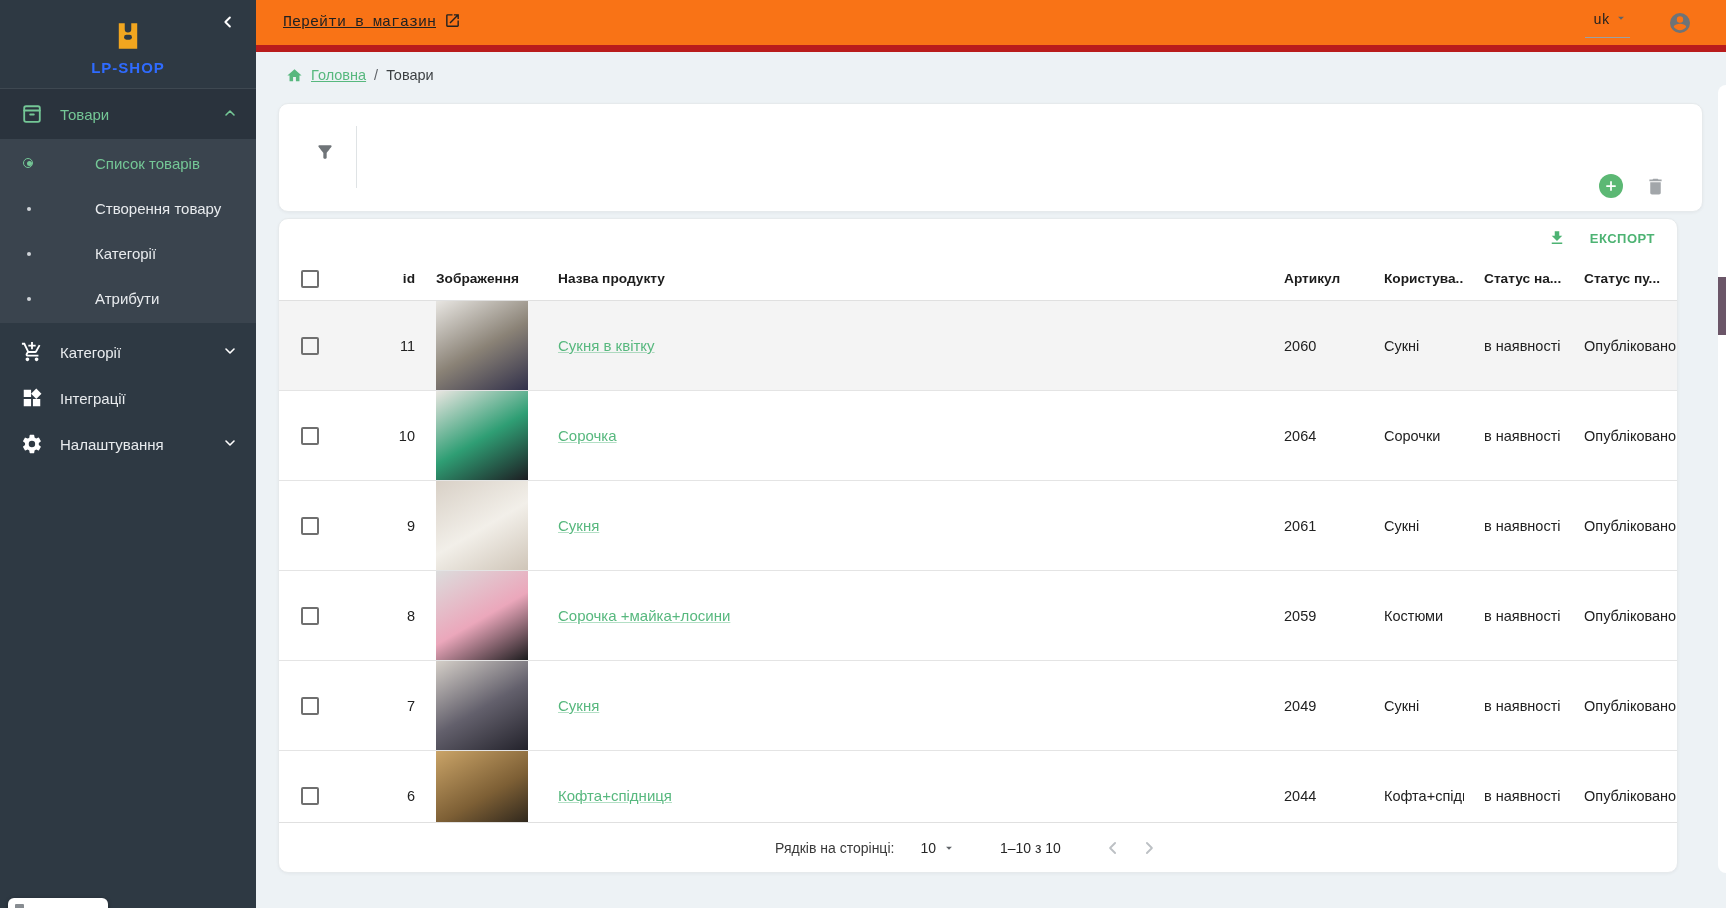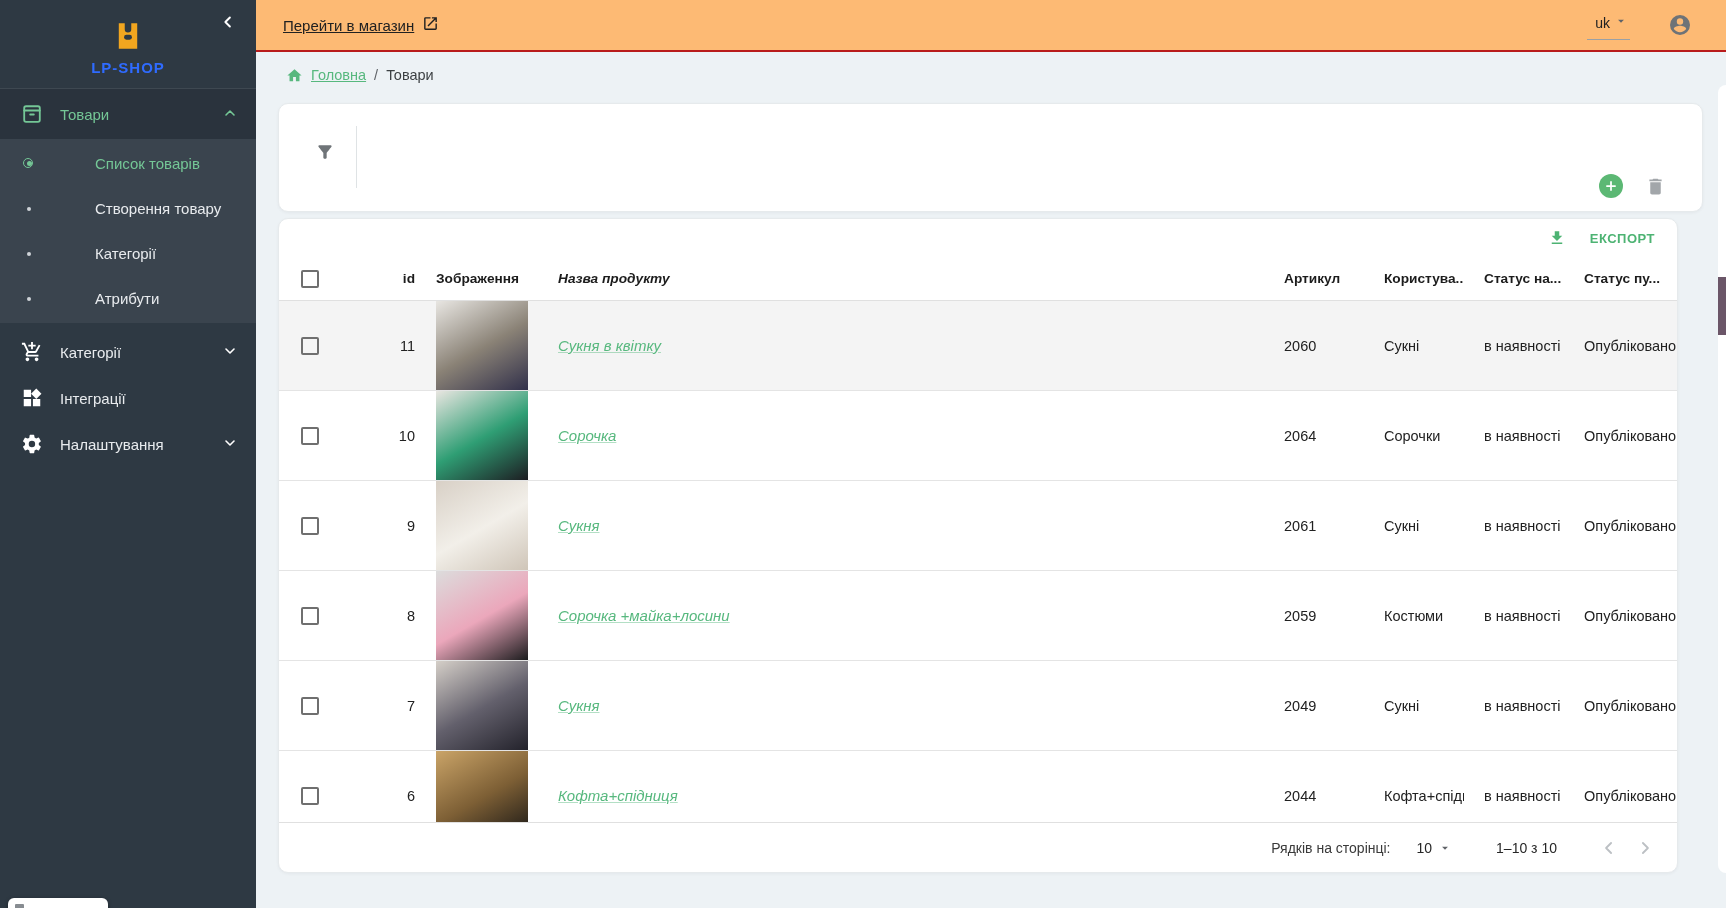--- a/index.html
+++ b/index.html
@@ -34,22 +34,22 @@
   .sub-item.active { color:#74c796; }
   .chev { flex:none; }
 
   .bl-box { position:absolute; left:8px; top:898px; width:100px; height:20px; background:#fff;
     border-radius:6px; box-shadow:0 1px 4px rgba(0,0,0,0.3); z-index:9; }
   .bl-box .mini-ic { position:absolute; left:7px; top:6px; width:9px; height:9px;
     background:#878c91; border-radius:1px; }
 
   
   .main { position:absolute; left:256px; top:0; right:0; bottom:0; background:#edf2f5; }
-  .topbar { position:absolute; left:0; right:0; top:0; height:52px; background:#fdba74;
-    border-bottom:2px solid #b91c1c; display:flex; align-items:center; padding:0 34px 0 27px; }
+  .topbar { position:absolute; left:0; right:0; top:0; height:52px; background:#f97316;
+    border-bottom:7px solid #b91c1c; display:flex; align-items:center; padding:0 34px 0 27px;font-family:Liberation Mono, monospace; }
   .store-link { display:flex; align-items:center; gap:8px; font-size:15px; color:#212121;
     text-decoration:underline; cursor:pointer; font-weight:500; }
   .topbar-right { margin-left:auto; display:flex; align-items:center; gap:38px; }
   .lang-select { display:flex; align-items:center; gap:4px; font-size:14px; color:#212121;
     padding:4px 2px 8px 8px; border-bottom:1px solid #9aa0a5; cursor:pointer; }
   .avatar-btn { width:24px; height:24px; cursor:pointer; }
 
   .breadcrumb { position:absolute; top:52px; left:0; right:0; height:46px; display:flex;
     align-items:center; padding-left:30px; gap:8px; font-size:14.5px; }
   .crumb-home { color:#57b87e; text-decoration:underline; cursor:pointer; }
@@ -80,34 +80,34 @@
   .thead { height:44px; flex:none; display:flex; align-items:center; font-size:13.7px;
     font-weight:bold; color:#1c1c1c; border-bottom:1px solid #e0e0e0; }
   .tbody { flex:1; overflow:hidden; }
   .trow { height:90px; display:flex; align-items:center; border-bottom:1px solid #e4e4e4;
     font-size:14.5px; color:#212121; background:#fff; }
   .trow.hl { background:#f4f4f4; }
 
   .col-check { width:62px; flex:none; display:flex; justify-content:center; }
   .col-id { width:78px; flex:none; text-align:right; padding-right:4px; }
   .col-img { width:117px; flex:none; padding-left:17px; align-self:stretch; display:flex; align-items:stretch; }
-  .col-name { flex:1; padding-left:22px; overflow:hidden;font-style:italic; }
+  .col-name { flex:1; padding-left:22px; overflow:hidden; }
   .col-sku { width:100px; flex:none; padding-left:20px; }
   .col-cat { width:100px; flex:none; padding-left:20px; white-space:nowrap; overflow:hidden; }
   .col-stock { width:100px; flex:none; padding-left:20px; white-space:nowrap; }
   .col-pub { width:113px; flex:none; padding-left:20px; white-space:nowrap; }
 
   .cbx { width:18px; height:18px; border:2px solid #6f6f6f; border-radius:2px; cursor:pointer;
     background:transparent; }
   .p-img { width:92px; height:100%; flex:none; }
   .p-link { color:#57b87e; text-decoration:underline; text-decoration-color:rgba(87,184,126,0.45);
     cursor:pointer; font-size:15px; }
 
   .pagination { height:50px; flex:none; border-top:1px solid #e0e0e0; display:flex;
-    align-items:center; justify-content:flex-end; font-size:14px; color:#262626; padding-right:14px; }
+    align-items:center; justify-content:center; font-size:14px; color:#262626; padding-right:14px; }
   .pp-label { margin-right:26px; color:#3a3a3a; }
   .pp-select { display:flex; align-items:center; gap:6px; margin-right:44px; cursor:pointer; }
   .pp-range { margin-right:34px; }
   .page-btn { width:36px; height:36px; display:flex; align-items:center; justify-content:center;
     cursor:pointer; }
 
   .right-sliver { position:absolute; right:0; top:85px; height:788px; width:8px; background:#fff;
     border-radius:8px 0 0 8px; overflow:hidden; }
   .sliver-frag { position:absolute; top:192px; left:0; width:8px; height:58px; background:#6b5668; }
 </style>

